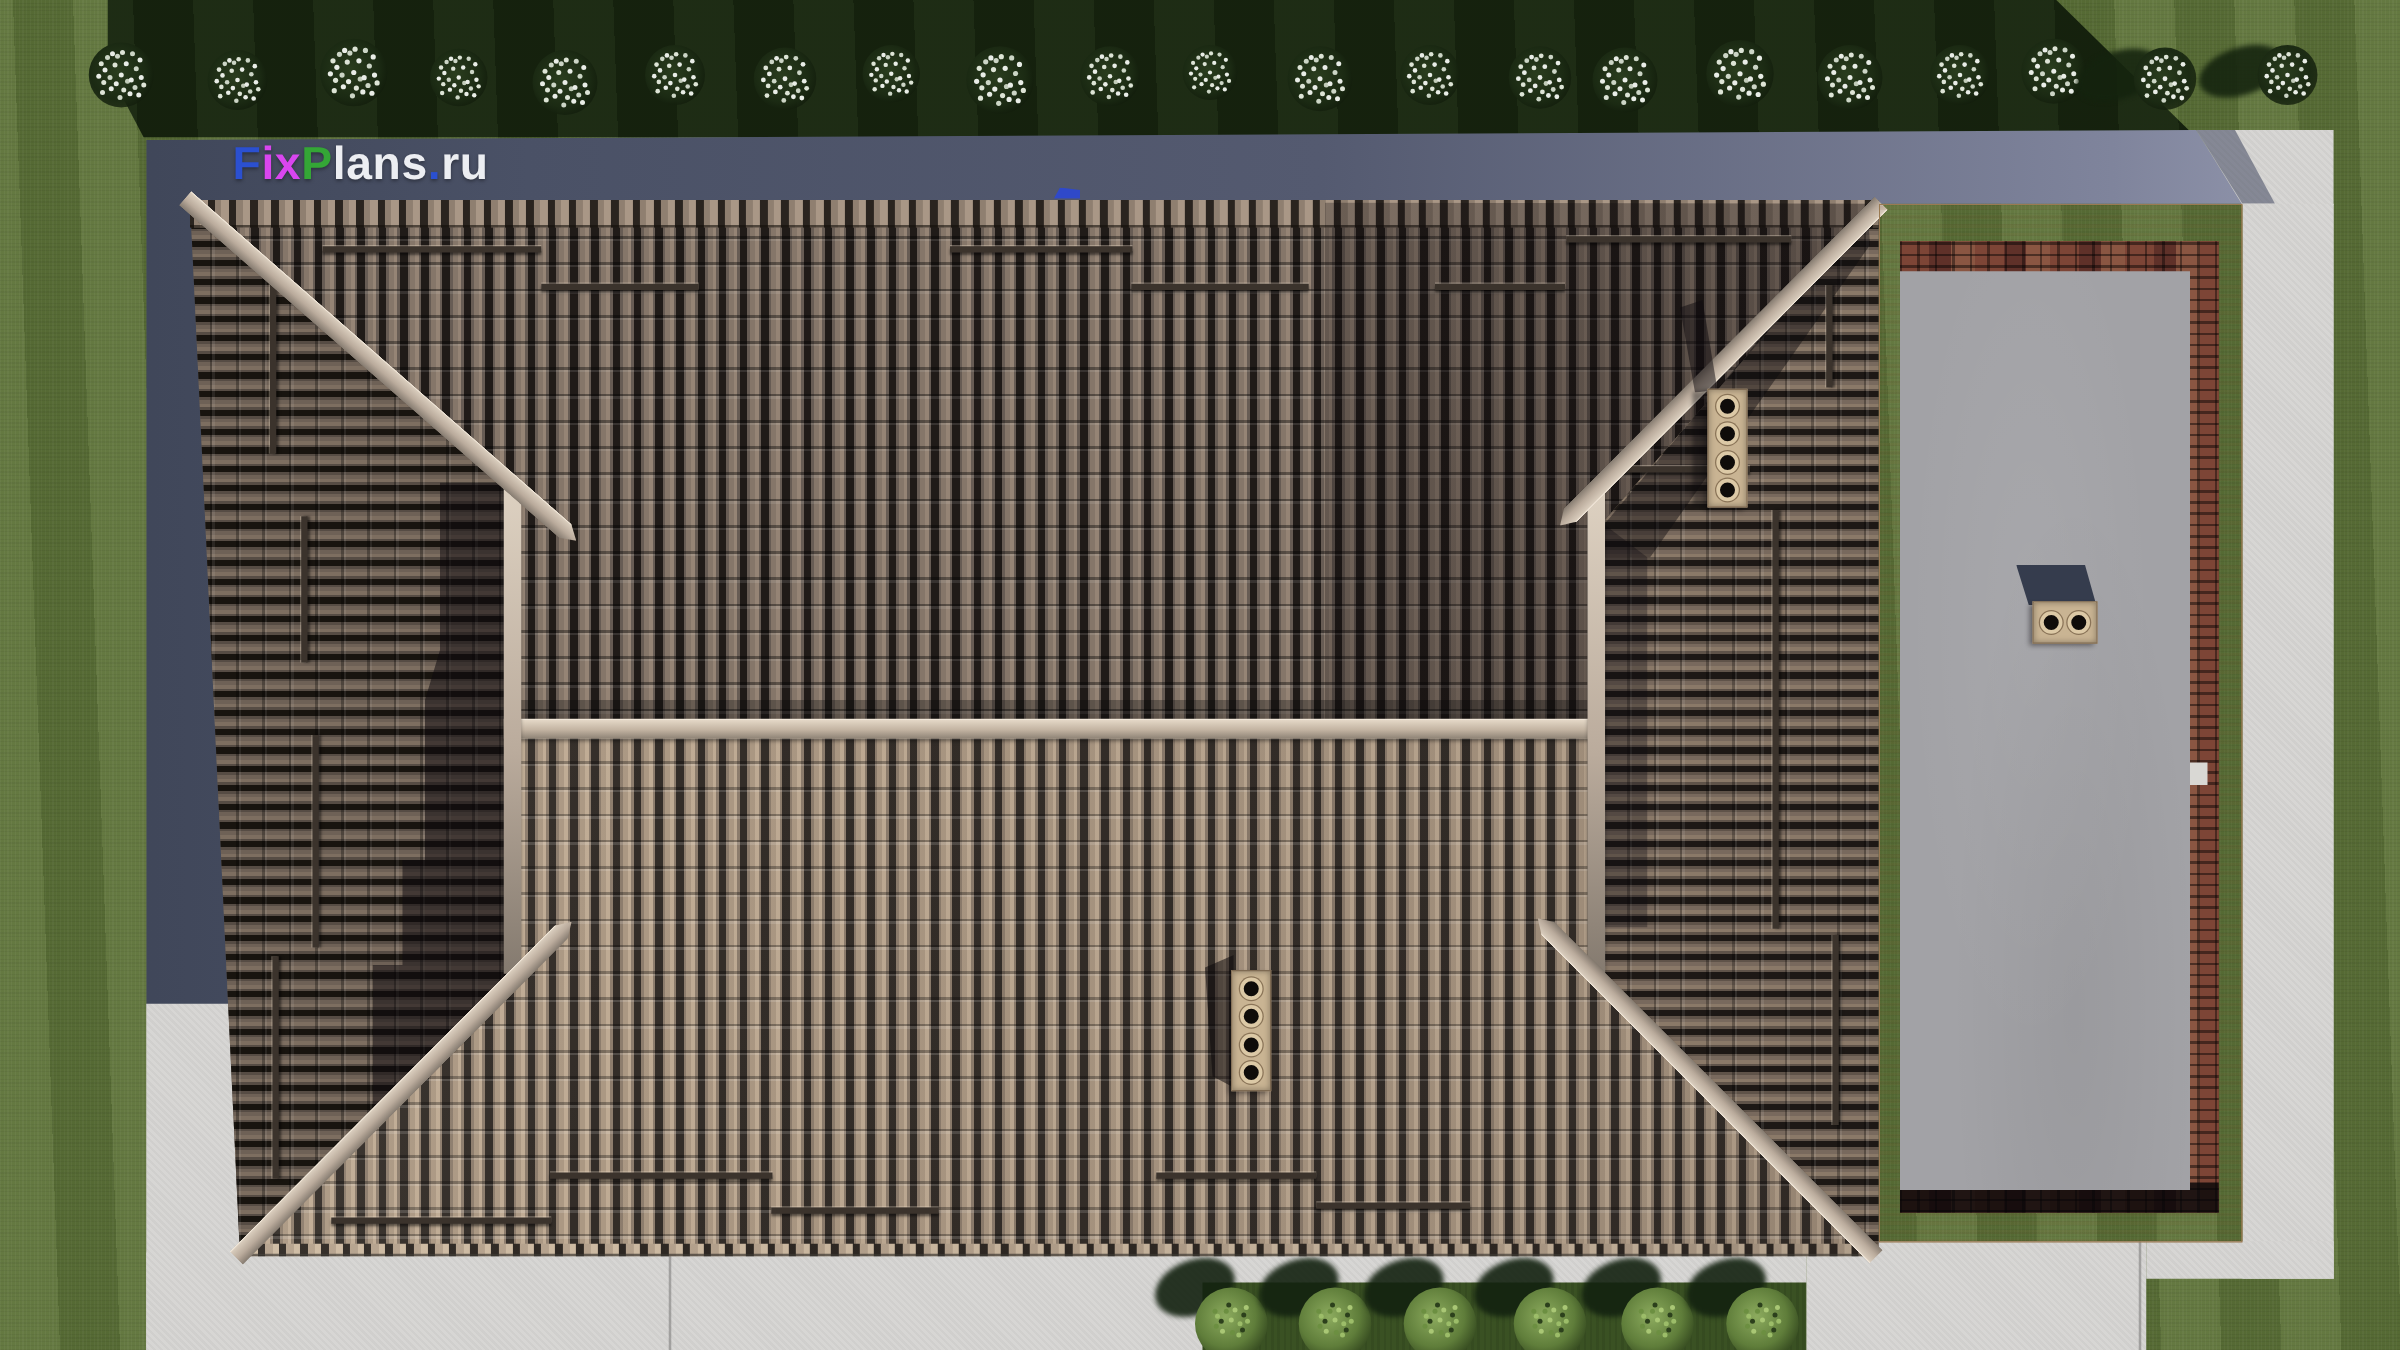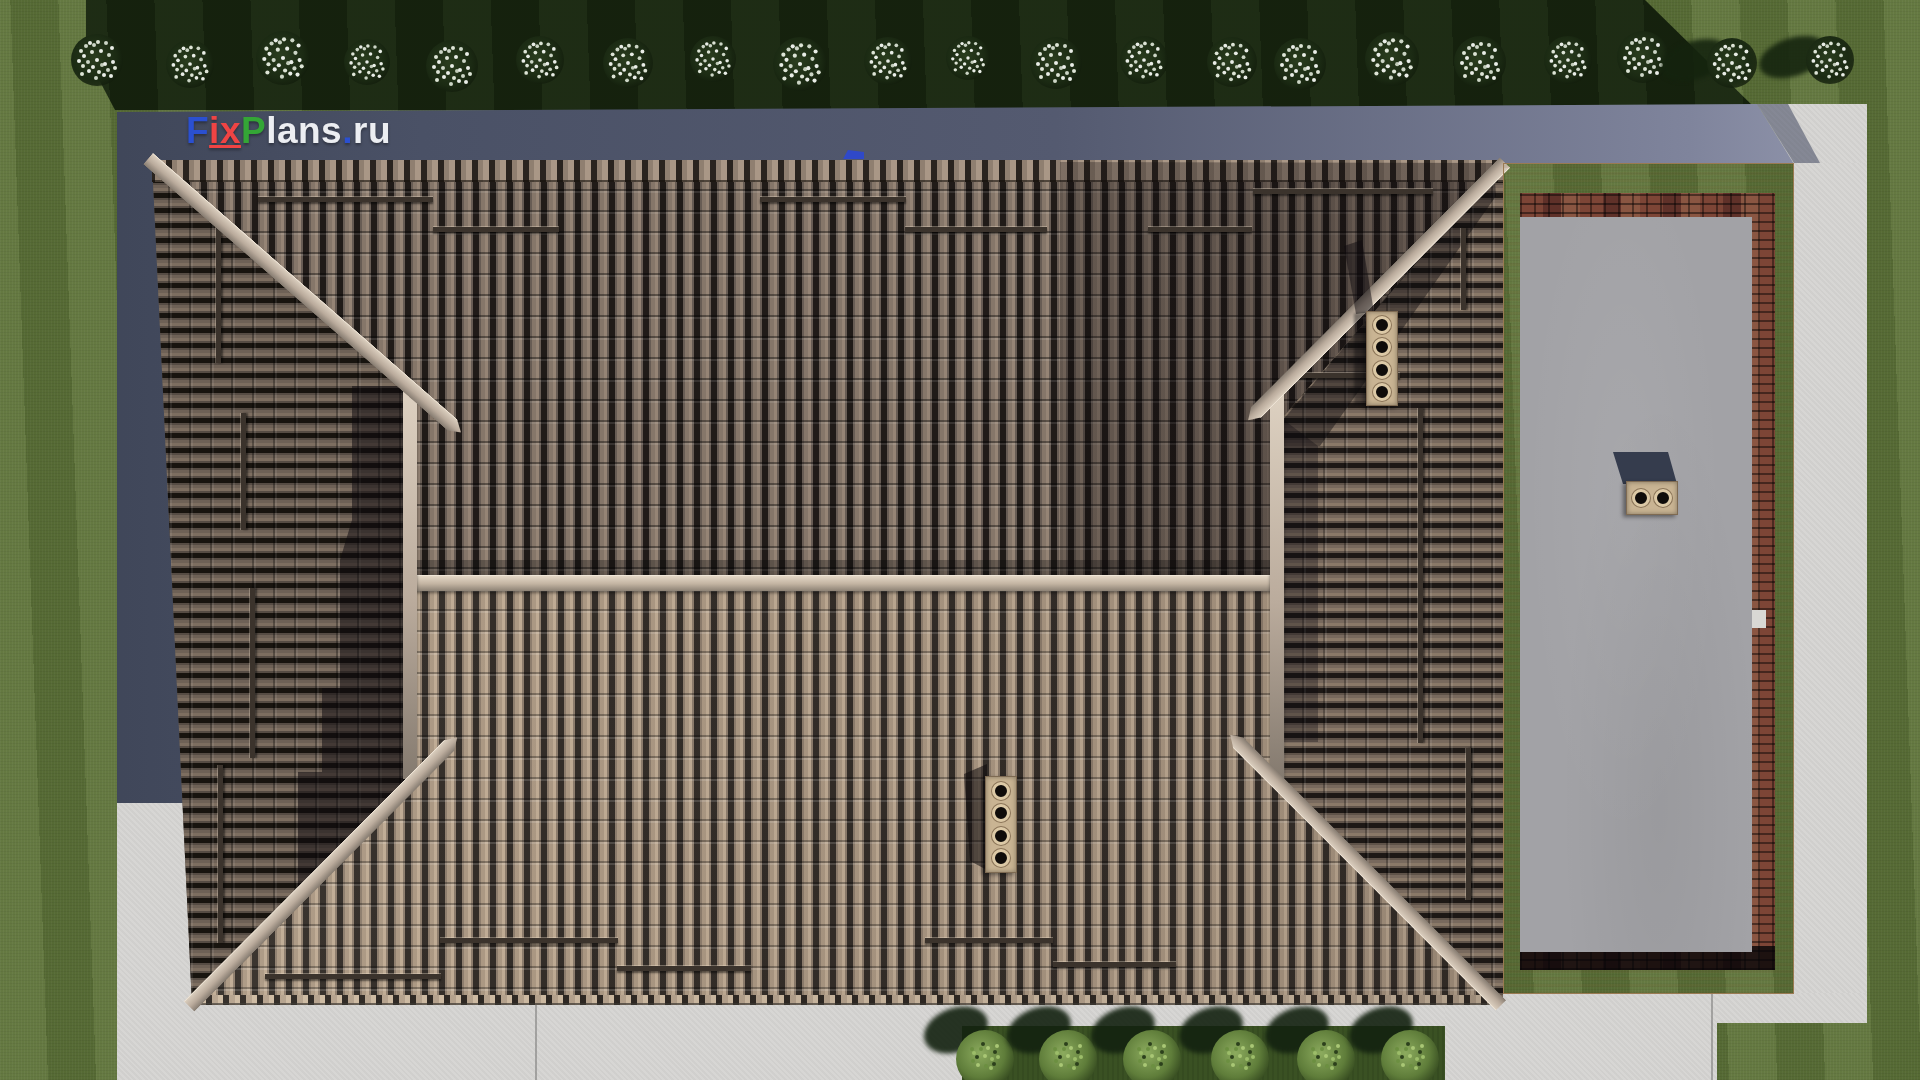--- a/index.html
+++ b/index.html
@@ -336,16 +336,16 @@
         <div class="flue" style="position: relative;"></div>
       </div>
       <div class="chimney row" style="left: 1626px; top: 481px; width: 52px; height: 34px;">
         <div class="flue" style="position: relative;"></div>
         <div class="flue" style="position: relative;"></div>
       </div>
     </div>
 
   <div id="blue-wedge"></div>
   <div id="logo">
-    <span style="color: rgb(43, 80, 208);">F</span><span style="color: #ef4444; text-decoration: underline;">ix</span><span style="color: rgb(52, 166, 54);">P</span><span style="color: rgb(236, 238, 242);">lans</span><span style="color: rgb(43, 80, 208);">.</span><span style="color: rgb(236, 238, 242);">ru</span>
+    <span style="color: rgb(43, 80, 208);">F</span><span style="color: #d946ef;">ix</span><span style="color: rgb(52, 166, 54);">P</span><span style="color: rgb(236, 238, 242);">lans</span><span style="color: rgb(43, 80, 208);">.</span><span style="color: rgb(236, 238, 242);">ru</span>
   </div>
 
 </div>
 
 </body></html>

